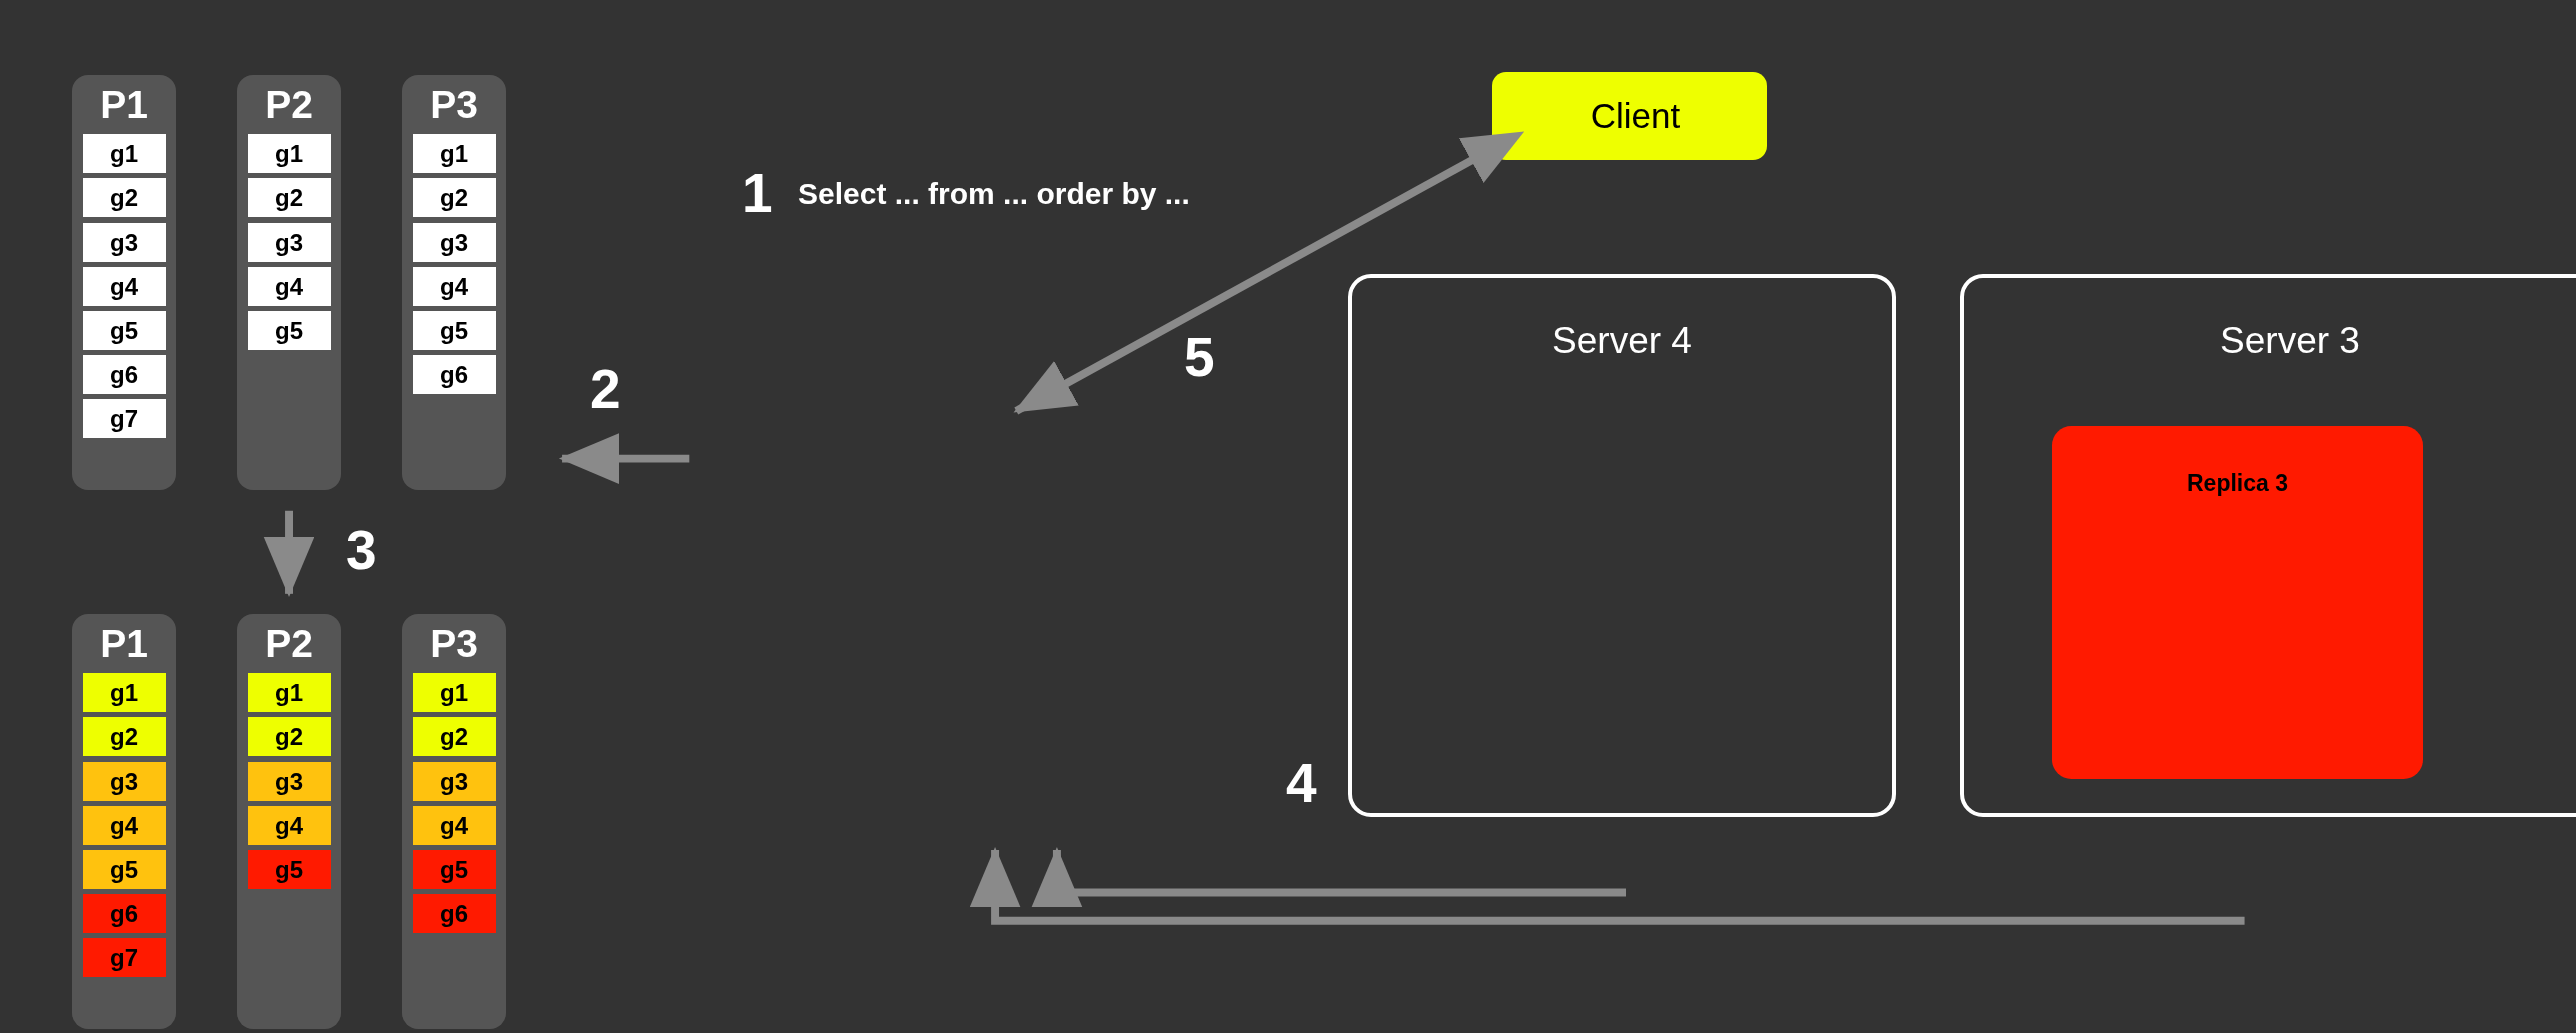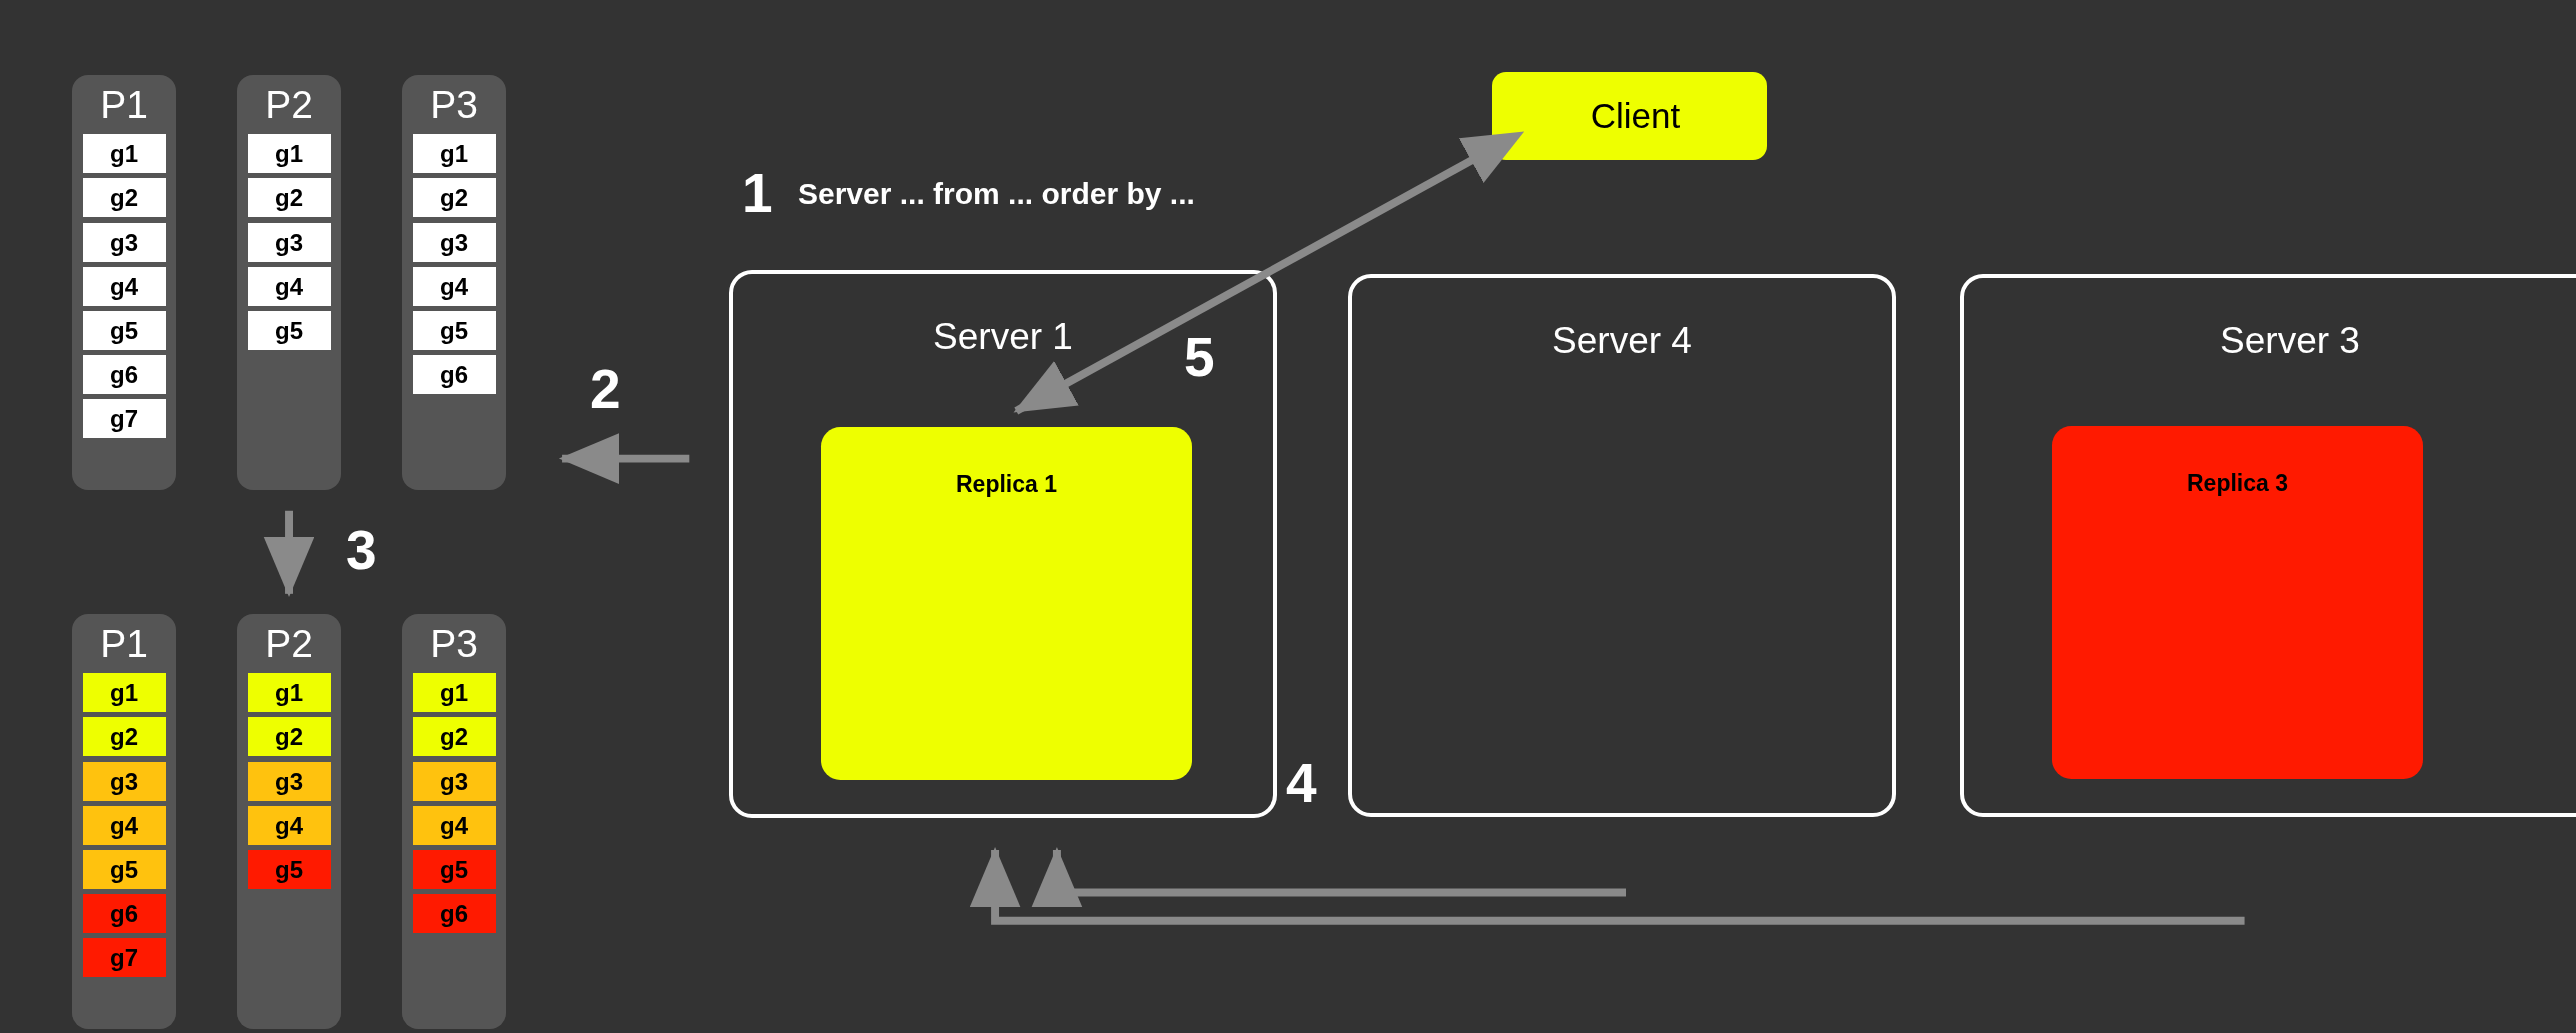--- a/index.html
+++ b/index.html
@@ -25,21 +25,21 @@
     padding: 0;
   }
   .pcol-title {
     position: absolute;
     top: 7px;
     left: 0;
     width: 100%;
     text-align: center;
     color: #ffffff;
     font-size: 39px;
-    font-weight: 400;
+    font-weight: 700;
     letter-spacing: 0px;
     line-height: 46px;
   }
   .pcell {
     position: absolute;
     left: 10.6px;
     width: 83px;
     height: 39px;
     line-height: 39px;
     text-align: center;
@@ -184,40 +184,34 @@
     <div class="pcell" style="top:148px; background:#ffc20e;">g3</div>
     <div class="pcell" style="top:192px; background:#ffc20e;">g4</div>
     <div class="pcell" style="top:236px; background:#ff1a00;">g5</div>
     <div class="pcell" style="top:280px; background:#ff1a00;">g6</div>
   </div>
 
   <div id="client-box" style="background:#eeff00;">
     <span>Client</span>
   </div>
 
-  <div class="server" style="left:729px; top:270px; width:548px; height:548px;">
-    <div class="server-title">Server 1</div>
-    <div class="replica" style="left:88px; top:153px; width:371px; height:353px; background:#eeff00;">
-      <span>Replica 1</span>
-    </div>
-  </div>
 
   <div class="server" style="left:1348px; top:274px; width:548px; height:543px;">
     <div class="server-title">Server 4</div>
   </div>
 
   <div class="server" style="left:1960px; top:274px; width:660px; height:543px;">
     <div class="server-title">Server 3</div>
     <div class="replica" style="left:88px; top:148px; width:371px; height:353px; background:#ff1a00;">
       <span>Replica 3</span>
     </div>
   </div>
 
   <div class="step-num" style="left:742px; top:166px;">1</div>
-  <div id="step1-text">Server ... from ... order by ...</div>
+  <div id="step1-text">Select ... from ... order by ...</div>
 
   <div class="step-num" style="left:590px; top:362px;">2</div>
 
   <div class="step-num" style="left:346px; top:523px;">3</div>
 
   <div class="step-num" style="left:1286px; top:756px;">4</div>
 
   <div class="step-num" style="left:1184px; top:330px;">5</div>
 
   <svg id="arrows" viewBox="0 0 2915 1169">

